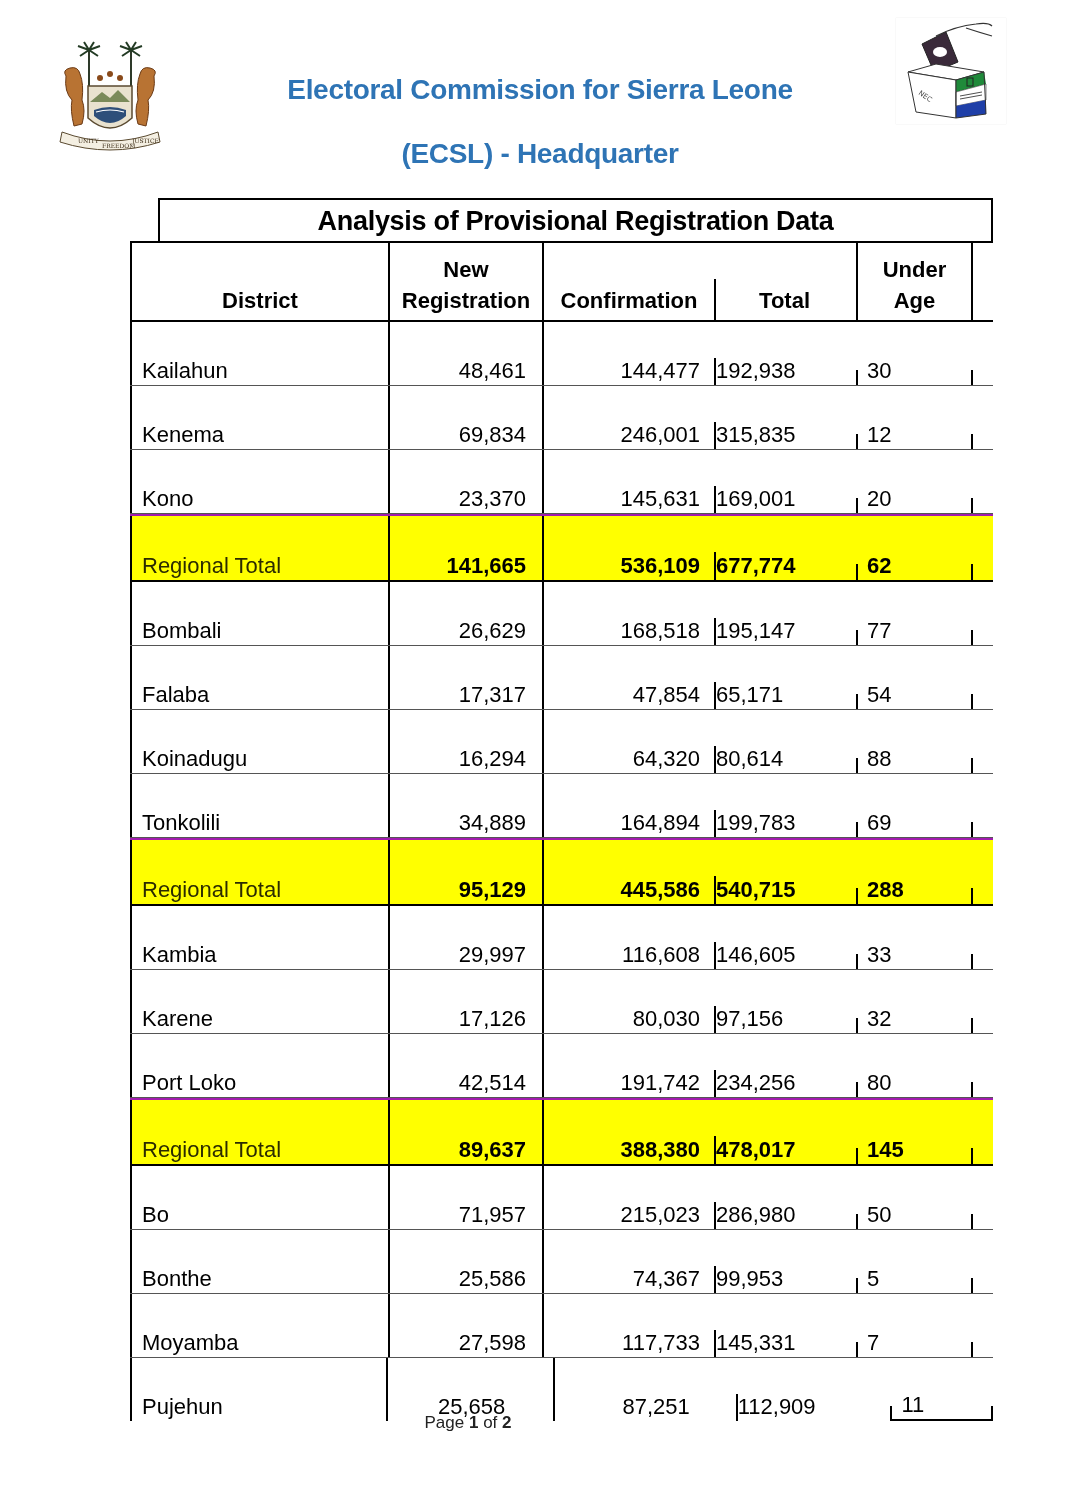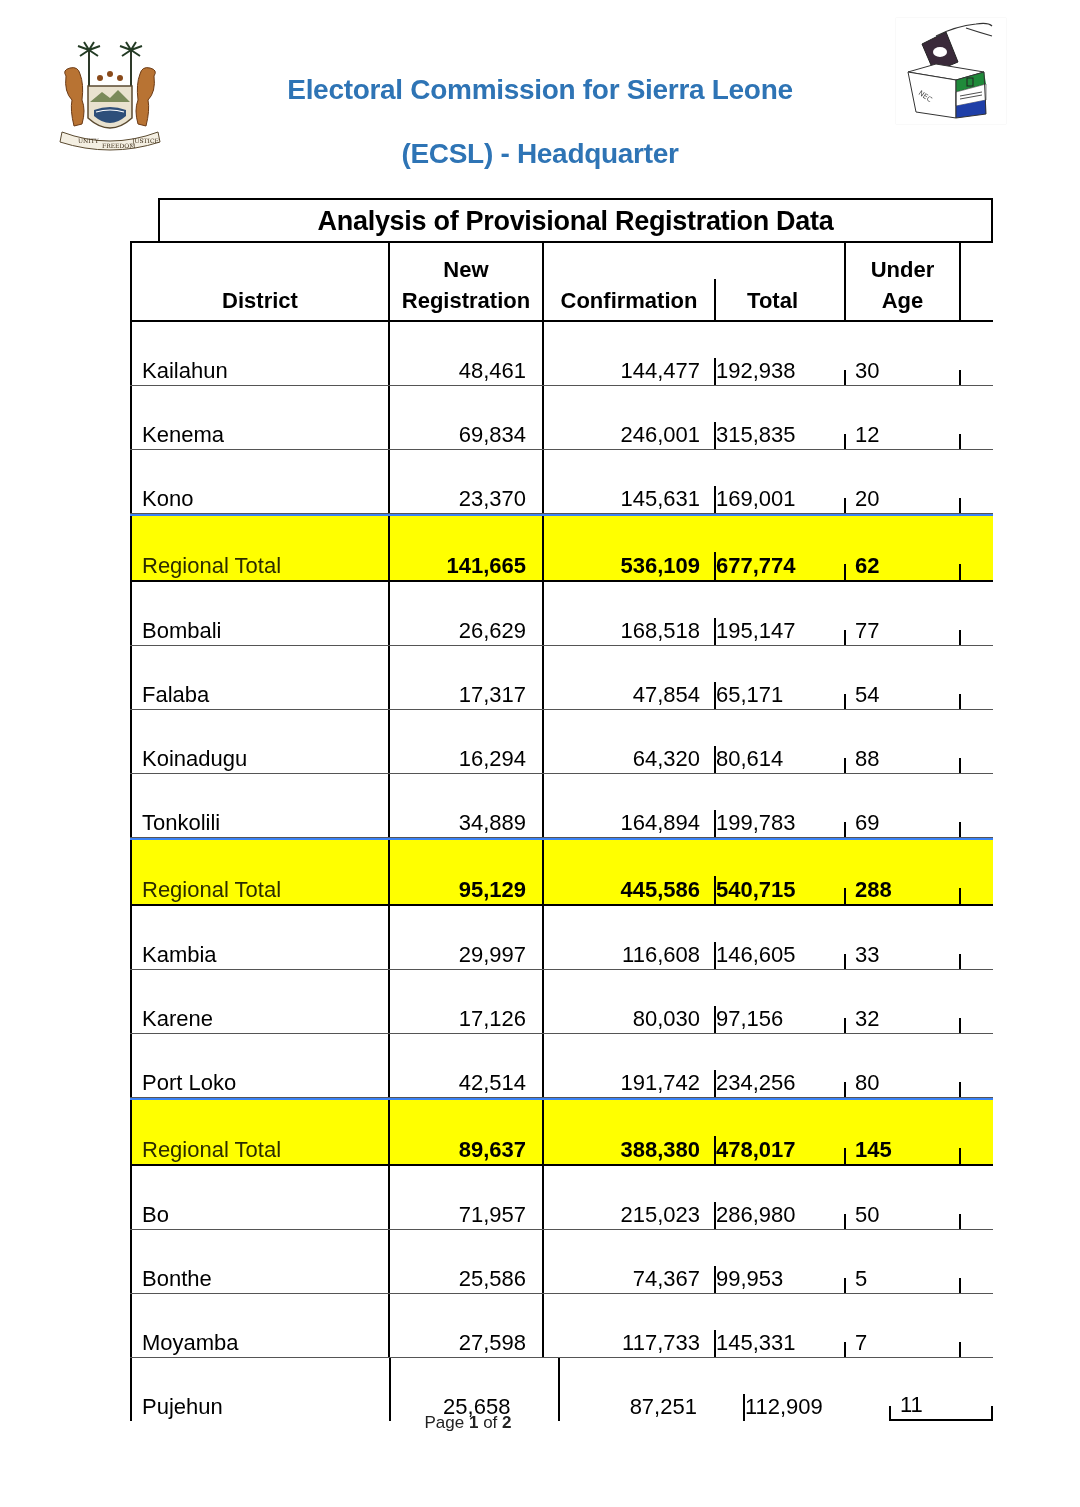--- a/index.html
+++ b/index.html
@@ -17,41 +17,41 @@
 
   .tbl { position: absolute; left: 130px; top: 198px; width: 863px; }
   .tbl-title { height: 41px; border: 2px solid #000; border-bottom: none; text-align: center;
                font-weight: bold; font-size: 27px; line-height: 42px; letter-spacing: -0.3px; margin-left: 28px; }
 
   .row { display: flex; position: relative; }
   .cell { box-sizing: border-box; position: relative; }
   .c0 { width: 258px; }
   .c1 { width: 154px; }
   .c2 { width: 172px; }
-  .c3 { width: 130px; margin-top: 36px; }
+  .c3 { width: 142px; margin-top: 36px; }
   .c4 { width: 117px; }
 
   .hdr { height: 77px; border-top: 2px solid #000; border-bottom: 2px solid #000; }
   .hdr .cell { border-left: 2px solid #000; font-weight: bold; font-size: 22px;
                display: flex; align-items: flex-end; justify-content: center;
                text-align: center; padding-bottom: 4px; line-height: 31px; }
   .hdr .cell.c4 { border-right: 2px solid #000; }
   .hdr .c3 { justify-content: flex-end; padding-right: 46px; }
 
   .drow { height: 63px; border-bottom: 1.5px solid #555; }
   .drow .cell { border-left: 2px solid #000; font-size: 22px; line-height: 22px;
                 display: flex; align-items: flex-end; padding-bottom: 3px; }
   .drow .cell.c4 { border-right: 2px solid #000; }
   .drow .c0 { padding-left: 10px; }
   .drow .c1, .drow .c2 { justify-content: flex-end; padding-right: 16px; }
   .drow .c2 { padding-right: 14px; }
   .drow .c3 { }
   .drow .c4 { padding-left: 9px; margin-top: 48px; }
 
-  .drow.total { background: #ffff00; border-top: 2px solid #3b82f6; border-bottom: 2px solid #000; height: 64px; }
+  .drow.total { background: #ffff00; border-top: 2px solid #a21caf; border-bottom: 2px solid #000; height: 64px; }
   .drow.total .c0 { color: #2b2b00; }
   .drow.total .c1, .drow.total .c2, .drow.total .c3, .drow.total .c4 { font-weight: bold; }
 
   .drow.last { border-bottom: none; gap: 32px; }
   .drow.last .c4 { border-bottom: 2px solid #000; }
 
   .page-footer { position: absolute; top: 1413px; left: 0; width: 936px; text-align: center;
                  font-size: 17px; color: #222; }
   .page-footer b { font-weight: bold; }
 </style>

